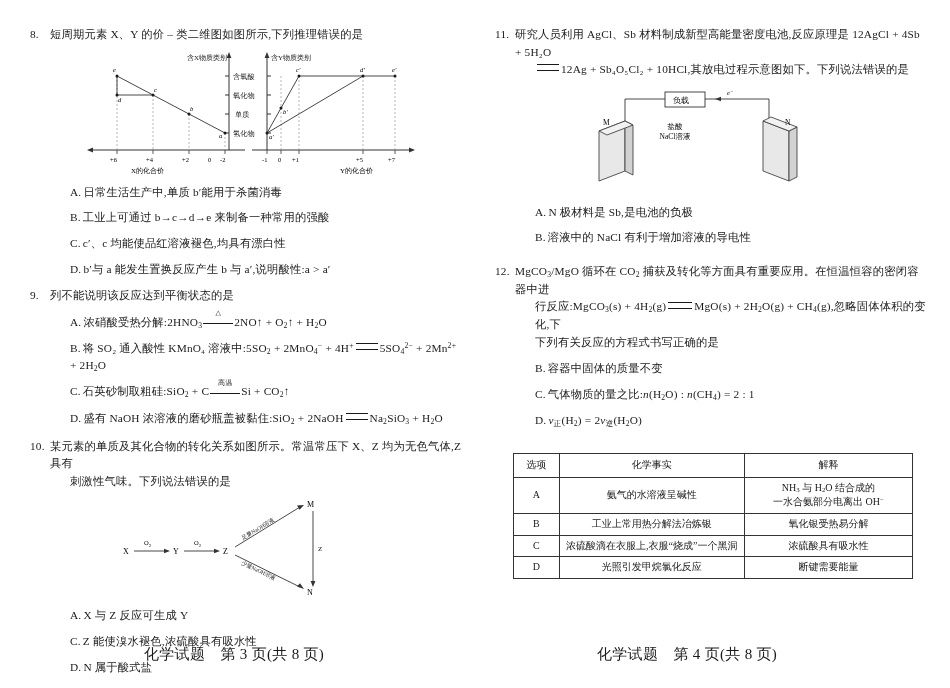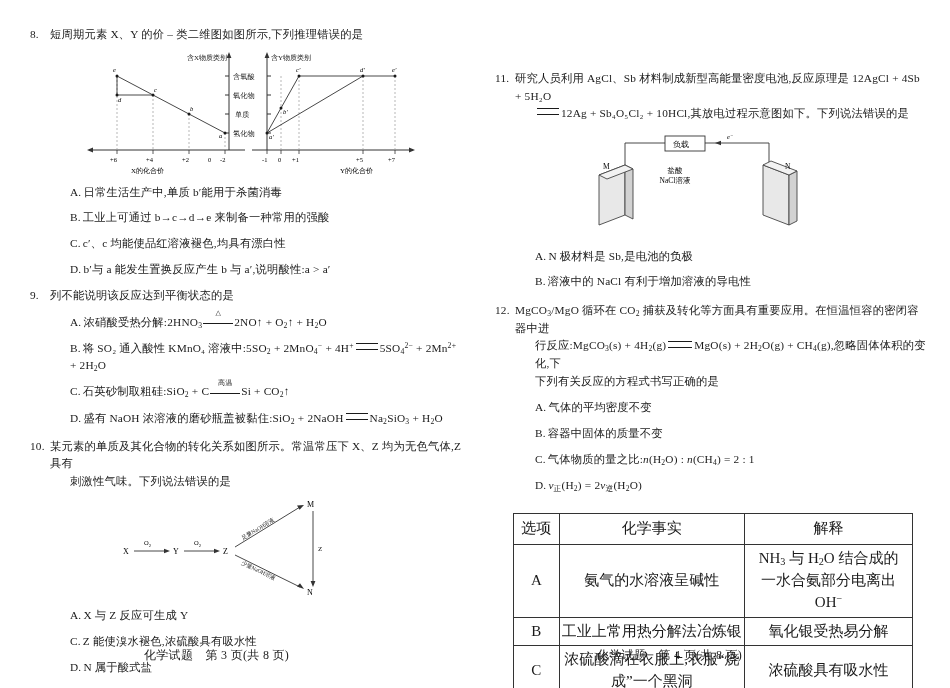--- a/index.html
+++ b/index.html
@@ -23,21 +23,21 @@
     box-sizing: border-box;
     gap: 22px;
   }
   .col {
     width: 446px;
     position: relative;
     display: flex;
     flex-direction: column;
   }
   .col-left { padding-left: 8px; }
-  .col-right { padding-left: 10px; margin-top: 44px; }
+  .col-right { padding-left: 10px; }
 
   .q {
     margin-bottom: 2px;
   }
   .q-stem {
     font-size: 11.3px;
     line-height: 1.55;
     text-indent: 0;
     padding-left: 20px;
     position: relative;
@@ -132,38 +132,38 @@
     height: 102px;
     position: relative;
   }
   .fig10 svg { display: block; margin: 0 auto; }
 
   
   table.q13 {
     border-collapse: collapse;
     margin: 7px 0 0 18px;
     width: 400px;
-    font-size: 15px;
+    font-size: 10px;
   }
   table.q13 th, table.q13 td {
     border: 1px solid #333;
     text-align: center;
     padding: 3px 2px;
     line-height: 1.45;
     font-weight: normal;
   }
   table.q13 th { padding: 4px 2px; }
   table.q13 .c-opt { width: 42px; }
   table.q13 .c-fact { width: 188px; }
   table.q13 .c-exp { width: 170px; }
 
   .footer {
     position: absolute;
     bottom: 14px;
-    font-size: 12px;
+    font-size: 15px;
     letter-spacing: .3px;
   }
   .footer-l { left: 122px; }
   .col-right .footer { left: 112px; }
   .spacer-sm { height: 5px; }
 </style>
 </head>
 <body>
 
 <div class="page">
@@ -416,23 +416,20 @@
     <div class="spacer-sm"></div>
 
     <div class="q" style="margin-top:10px;">
       <div class="q-stem">
         <span class="q-num">12.</span>
         <span>MgCO<sub>3</sub>/MgO 循环在 CO<sub>2</sub> 捕获及转化等方面具有重要应用。在恒温恒容的密闭容器中进</span>
         <span class="cont" style="padding-left:20px;">行反应:MgCO<sub>3</sub>(s) + 4H<sub>2</sub>(g)<span class="eqr"></span>MgO(s) + 2H<sub>2</sub>O(g) + CH<sub>4</sub>(g),忽略固体体积的变化,下</span>
         <span class="cont" style="padding-left:20px;">下列有关反应的方程式书写正确的是</span>
       </div>
 
-      <div class="opt">
-        <span class="lbl">A.</span><span>气体的平均密度不变</span>
-      </div>
       <div class="opt">
         <span class="lbl">B.</span><span>容器中固体的质量不变</span>
       </div>
       <div class="opt">
         <span class="lbl">C.</span><span>气体物质的量之比:<span class="it">n</span>(H<sub>2</sub>O) : <span class="it">n</span>(CH<sub>4</sub>) = 2 : 1</span>
       </div>
       <div class="opt">
         <span class="lbl">D.</span><span><span class="it">v</span><sub>正</sub>(H<sub>2</sub>) = 2<span class="it">v</span><sub>逆</sub>(H<sub>2</sub>O)</span>
       </div>
     </div>

